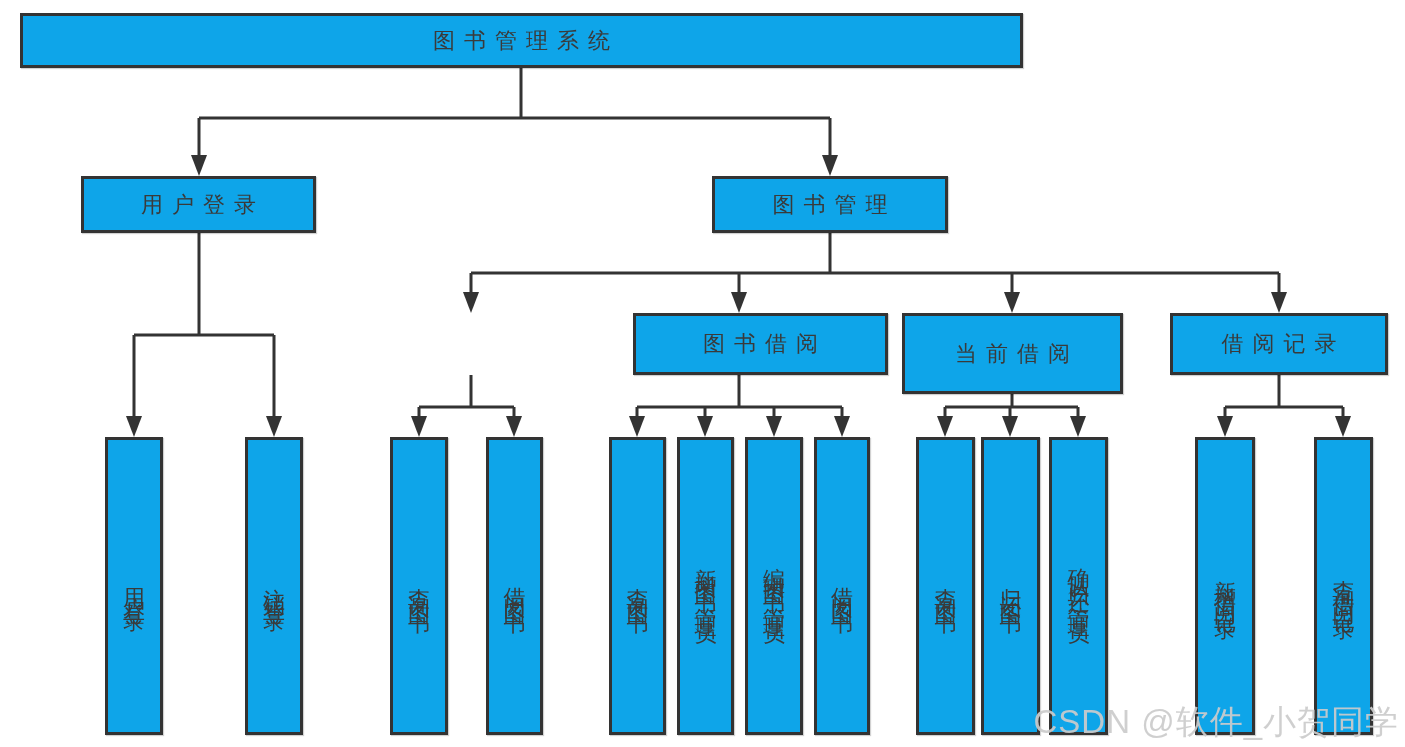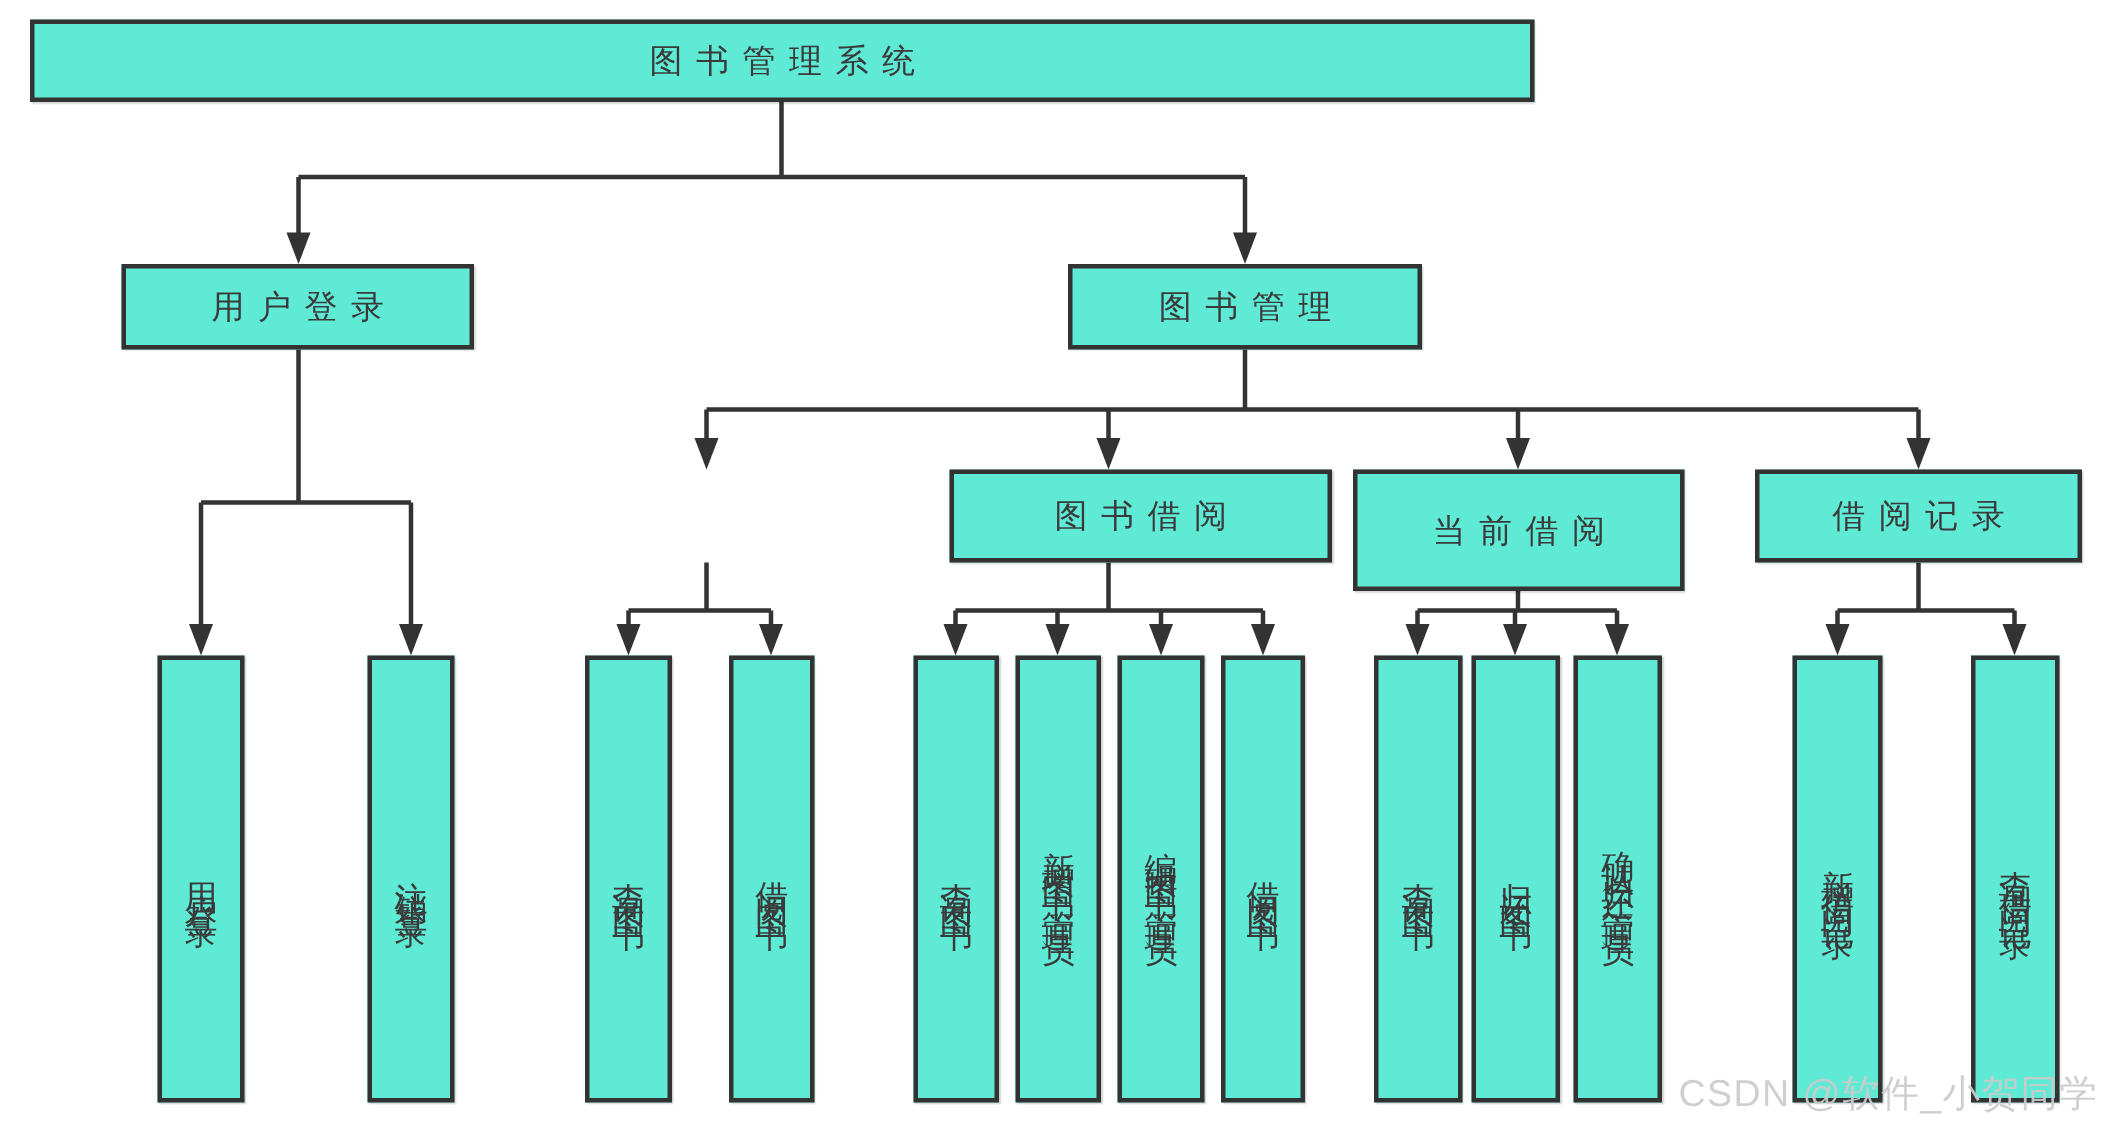--- a/index.html
+++ b/index.html
@@ -7,21 +7,21 @@
     position:relative;
     width:1405px;height:747px;
     background:#ffffff;
     font-family:"Liberation Sans","DejaVu Sans",sans-serif;
     overflow:hidden;
   }
   .wires{position:absolute;left:0;top:0;z-index:0;}
   .box{
     position:absolute;
     box-sizing:border-box;
-    background:#5eead4;
+    background:#0ea5e9;
     border:3px solid #333333;
     display:flex;align-items:center;justify-content:center;
     z-index:1;
     color:#3a3a3a;
     box-shadow:1px 1px 1px rgba(0,0,0,0.18);
   }
   .hlabel{
     font-size:22px;
     letter-spacing:9px;
     text-indent:9px;
@@ -33,21 +33,21 @@
     text-orientation:mixed;
     font-size:22px;
     letter-spacing:8px;
     line-height:1;
     color:#3a3a3a;
     white-space:nowrap;
   }
   .watermark{
     position:absolute;
     right:6px;bottom:2px;
-    font-size:25px;
+    font-size:33px;
     letter-spacing:1px;
     color:#cccccc;
     z-index:3;
     opacity:0.92;
     white-space:nowrap;
   }
 </style>
 </head>
 <body>
 

